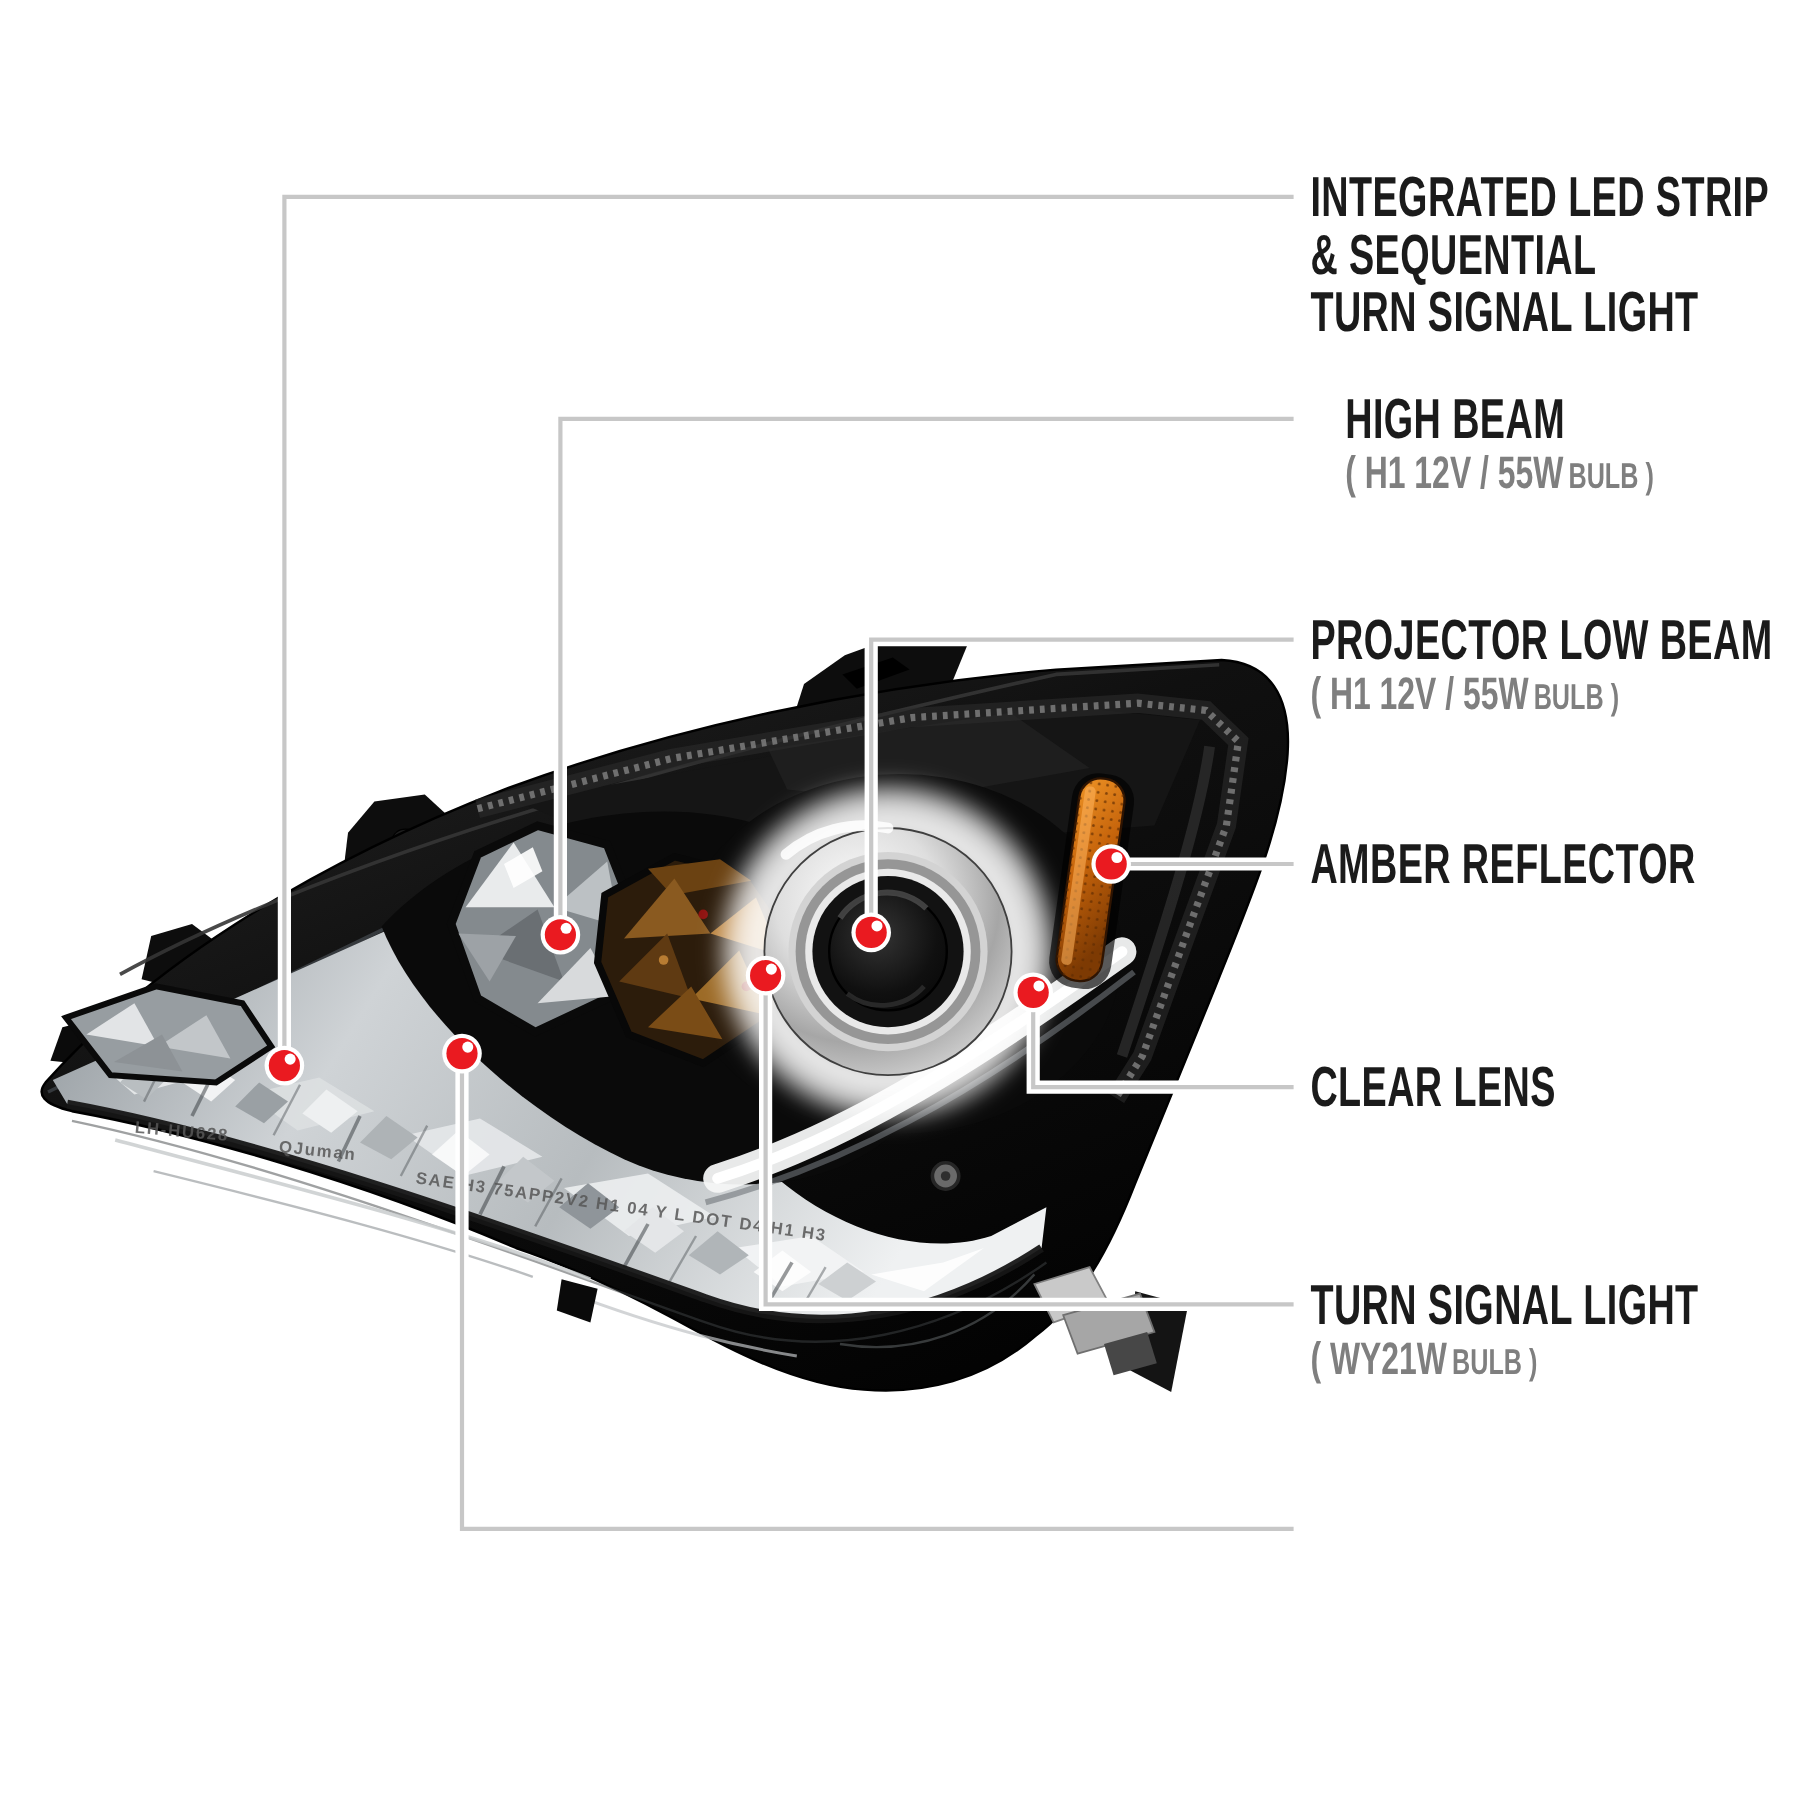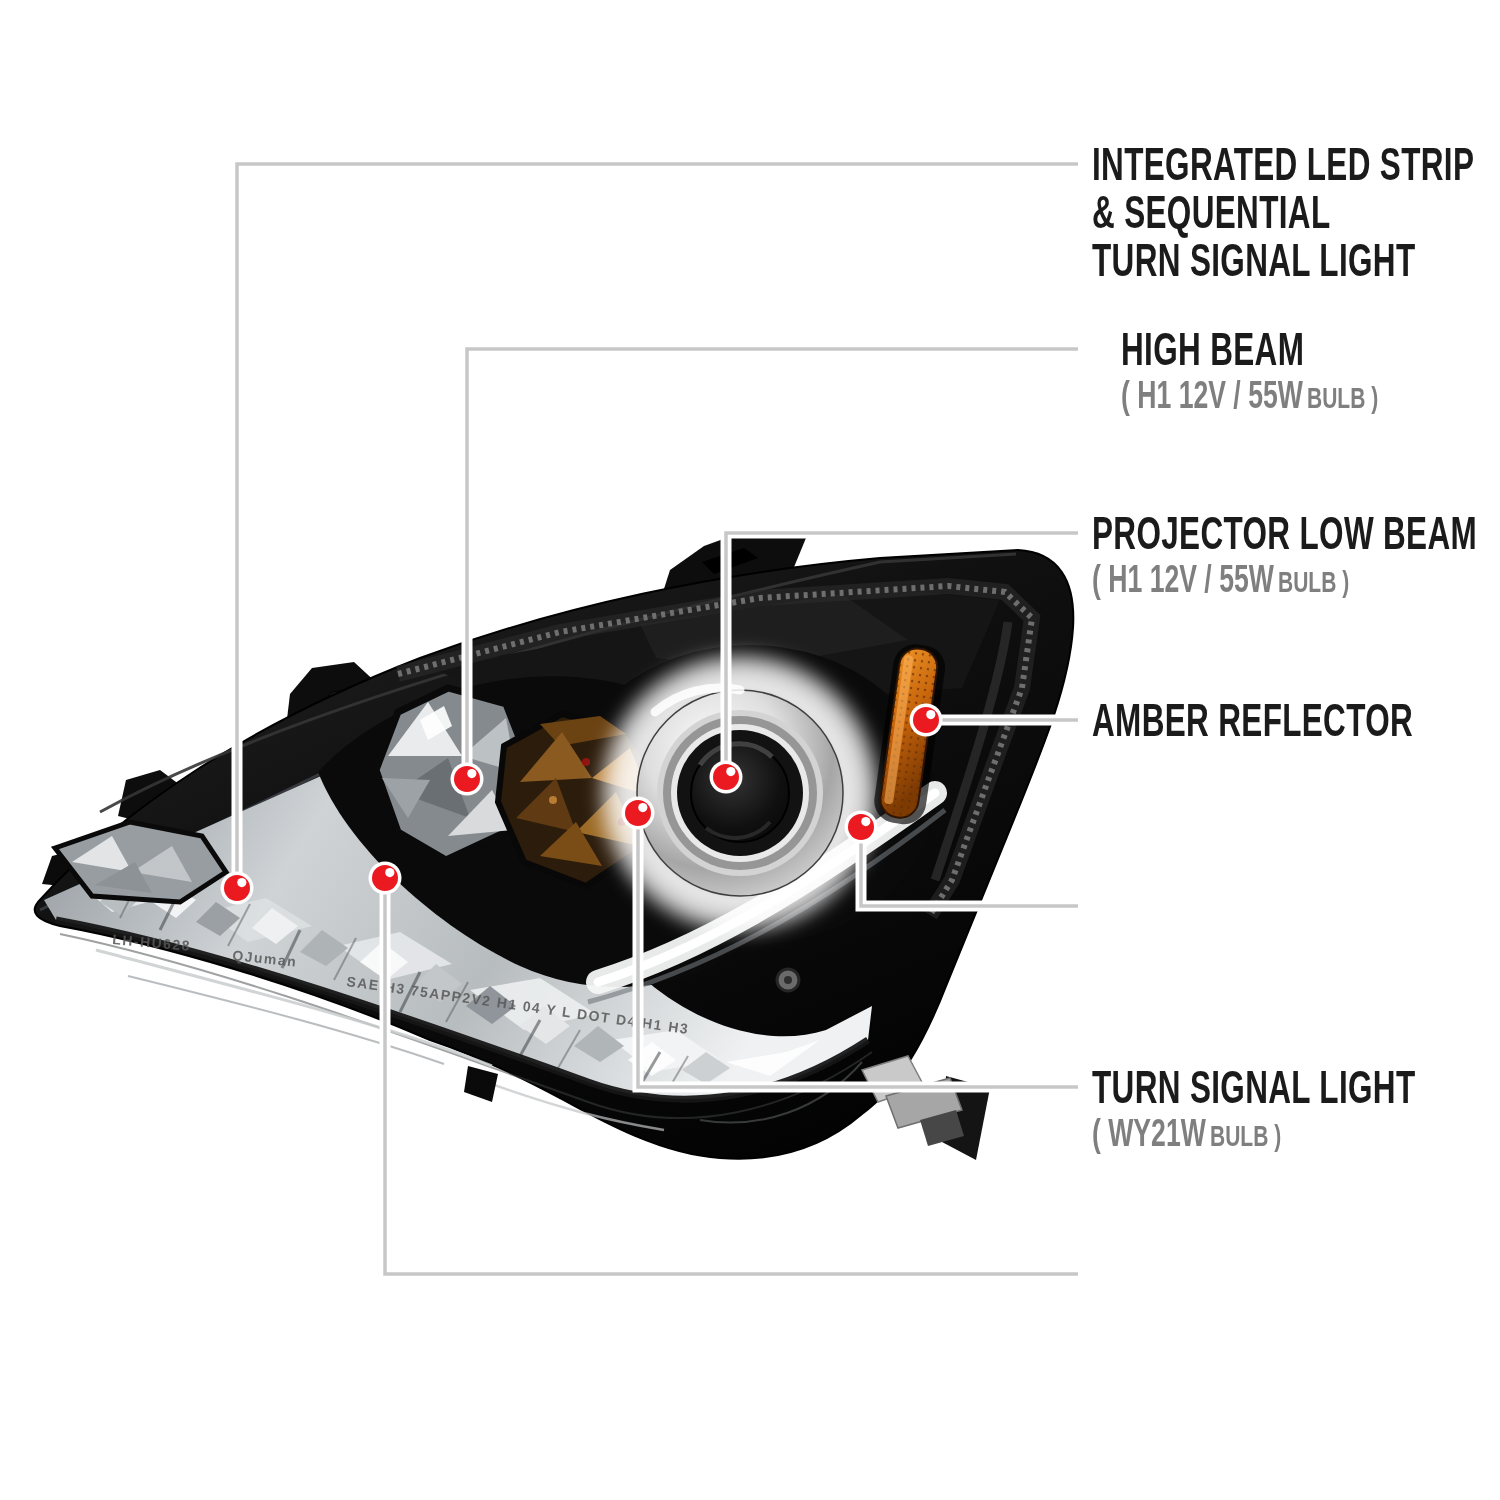--- a/index.html
+++ b/index.html
@@ -280,18 +280,21 @@
         <div class="t-line">HIGH BEAM</div>
         <div class="spec"><span>( H1  12V / 55W</span><span class="spec-small">BULB )</span></div>
       </div>
       <div class="callout-label" style="left: 1092px; top: 509px;">
         <div class="t-line">PROJECTOR LOW BEAM</div>
         <div class="spec"><span>( H1  12V / 55W</span><span class="spec-small">BULB )</span></div>
       </div>
       <div class="callout-label" style="left: 1092px; top: 696px;">
         <div class="t-line">AMBER REFLECTOR</div>
       </div>
+      <div class="callout-label" style="left: 1092px; top: 882px;">
+        <div class="t-line">CLEAR LENS</div>
+      </div>
       <div class="callout-label" style="left: 1092px; top: 1063px;">
         <div class="t-line">TURN SIGNAL LIGHT</div>
         <div class="spec"><span>( WY21W</span><span class="spec-small">BULB )</span></div>
       </div>
     </div>
 </div>
 
 </body></html>

